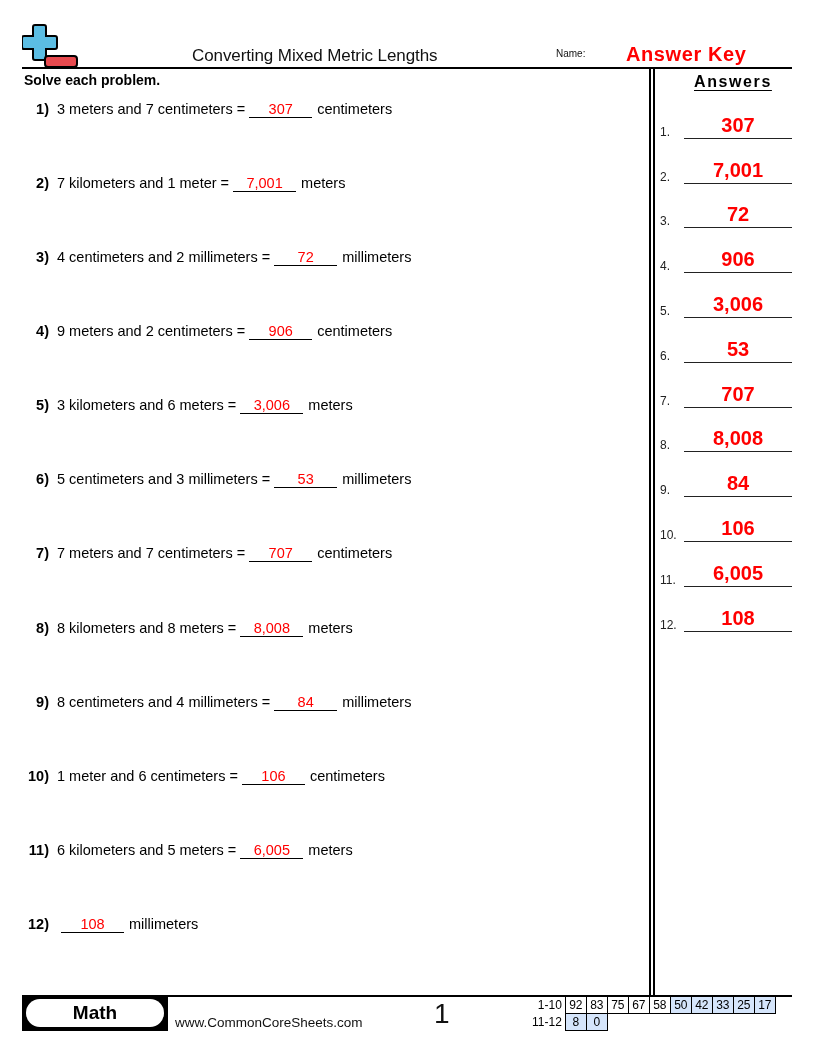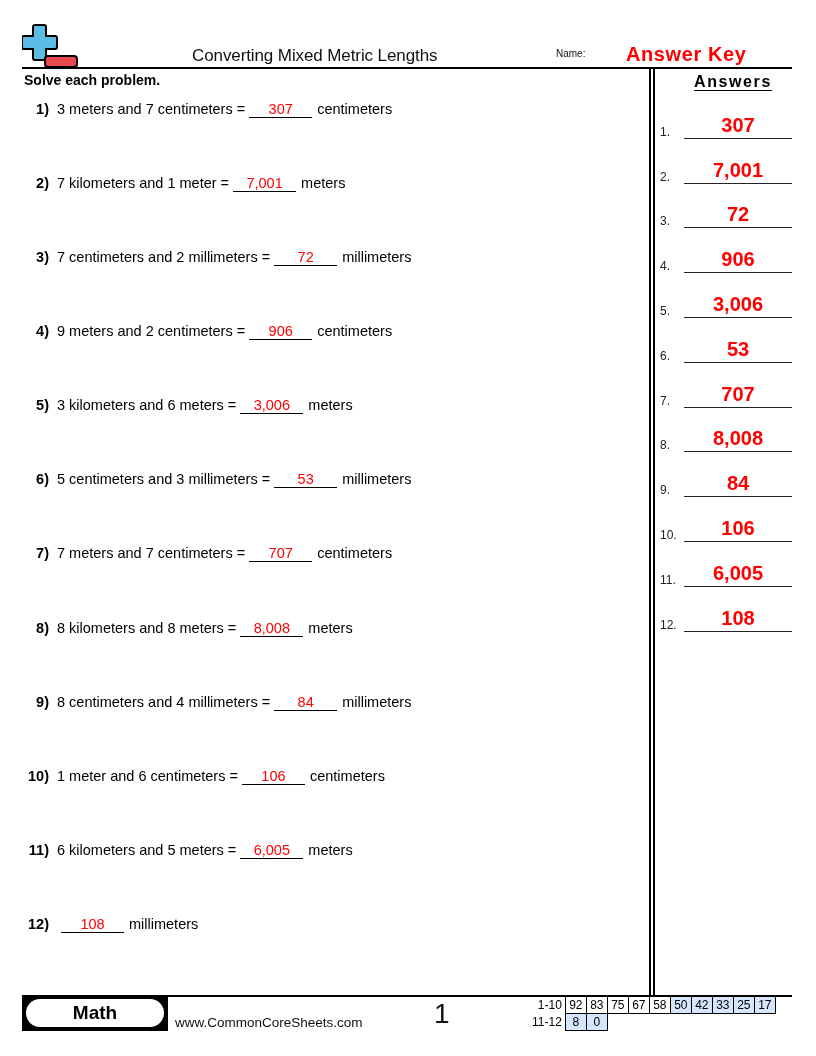--- a/index.html
+++ b/index.html
@@ -89,21 +89,21 @@
     <span>centimeters</span>
   </div>
   <div class="problem" style="top:175px">
     <span class="num">2)</span>
     <span>7 kilometers and 1 meter =</span>
     <span class="blank">7,001</span>
     <span>meters</span>
   </div>
   <div class="problem" style="top:249px">
     <span class="num">3)</span>
-    <span>7 centimeters and 2 millimeters =</span>
+    <span>4 centimeters and 2 millimeters =</span>
     <span class="blank">72</span>
     <span>millimeters</span>
   </div>
   <div class="problem" style="top:323px">
     <span class="num">4)</span>
     <span>9 meters and 2 centimeters =</span>
     <span class="blank">906</span>
     <span>centimeters</span>
   </div>
   <div class="problem" style="top:397px">

